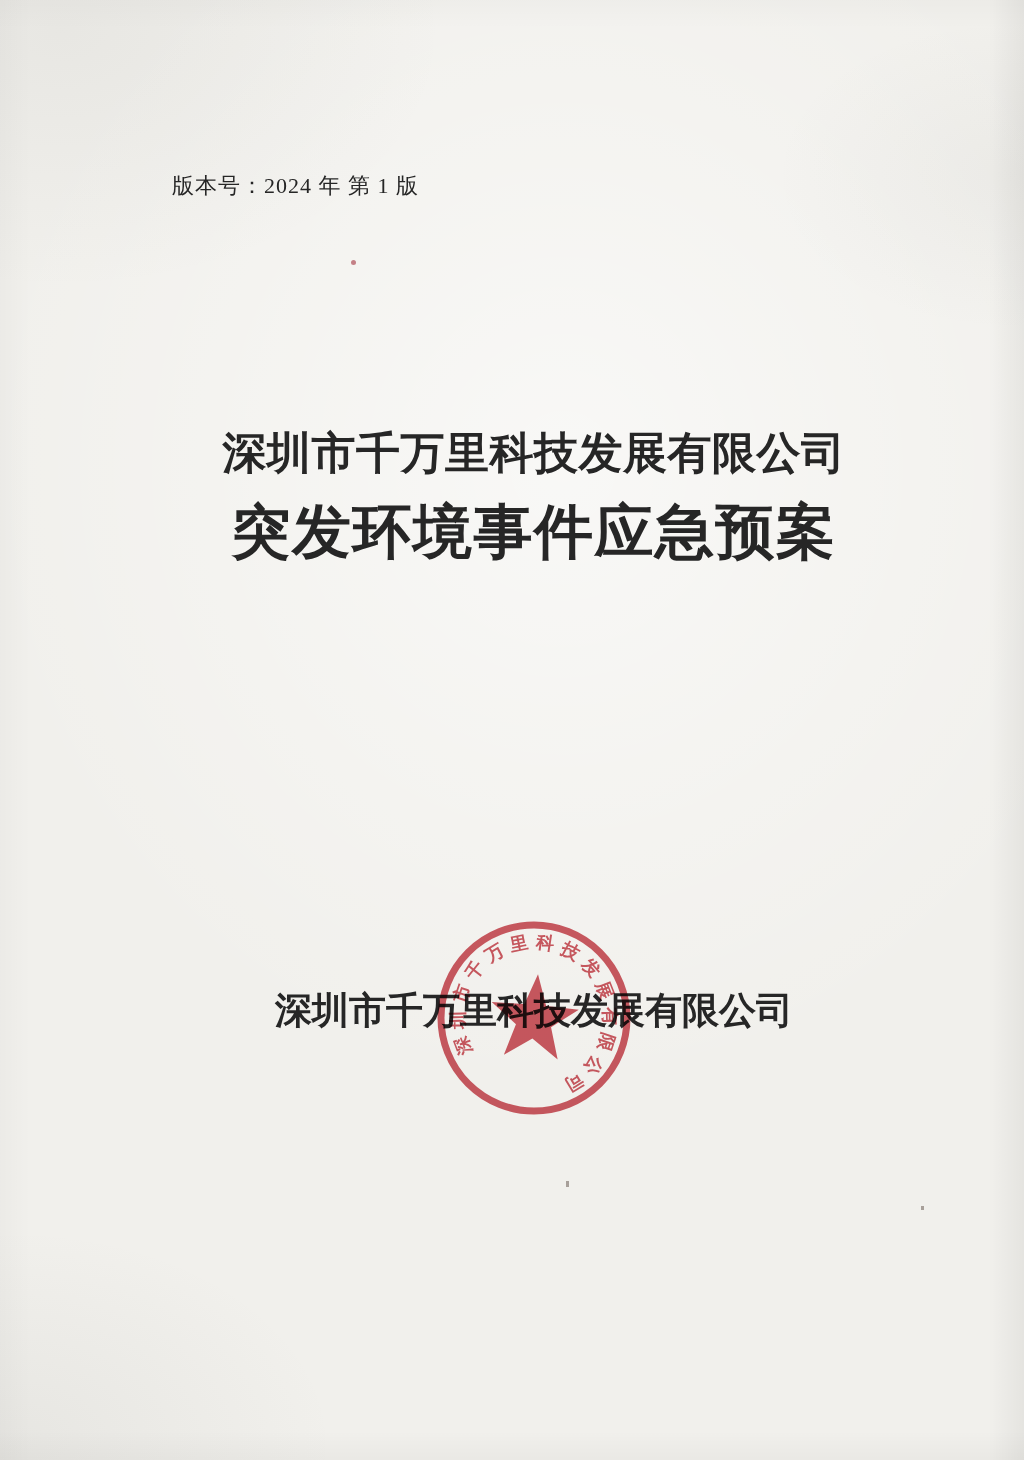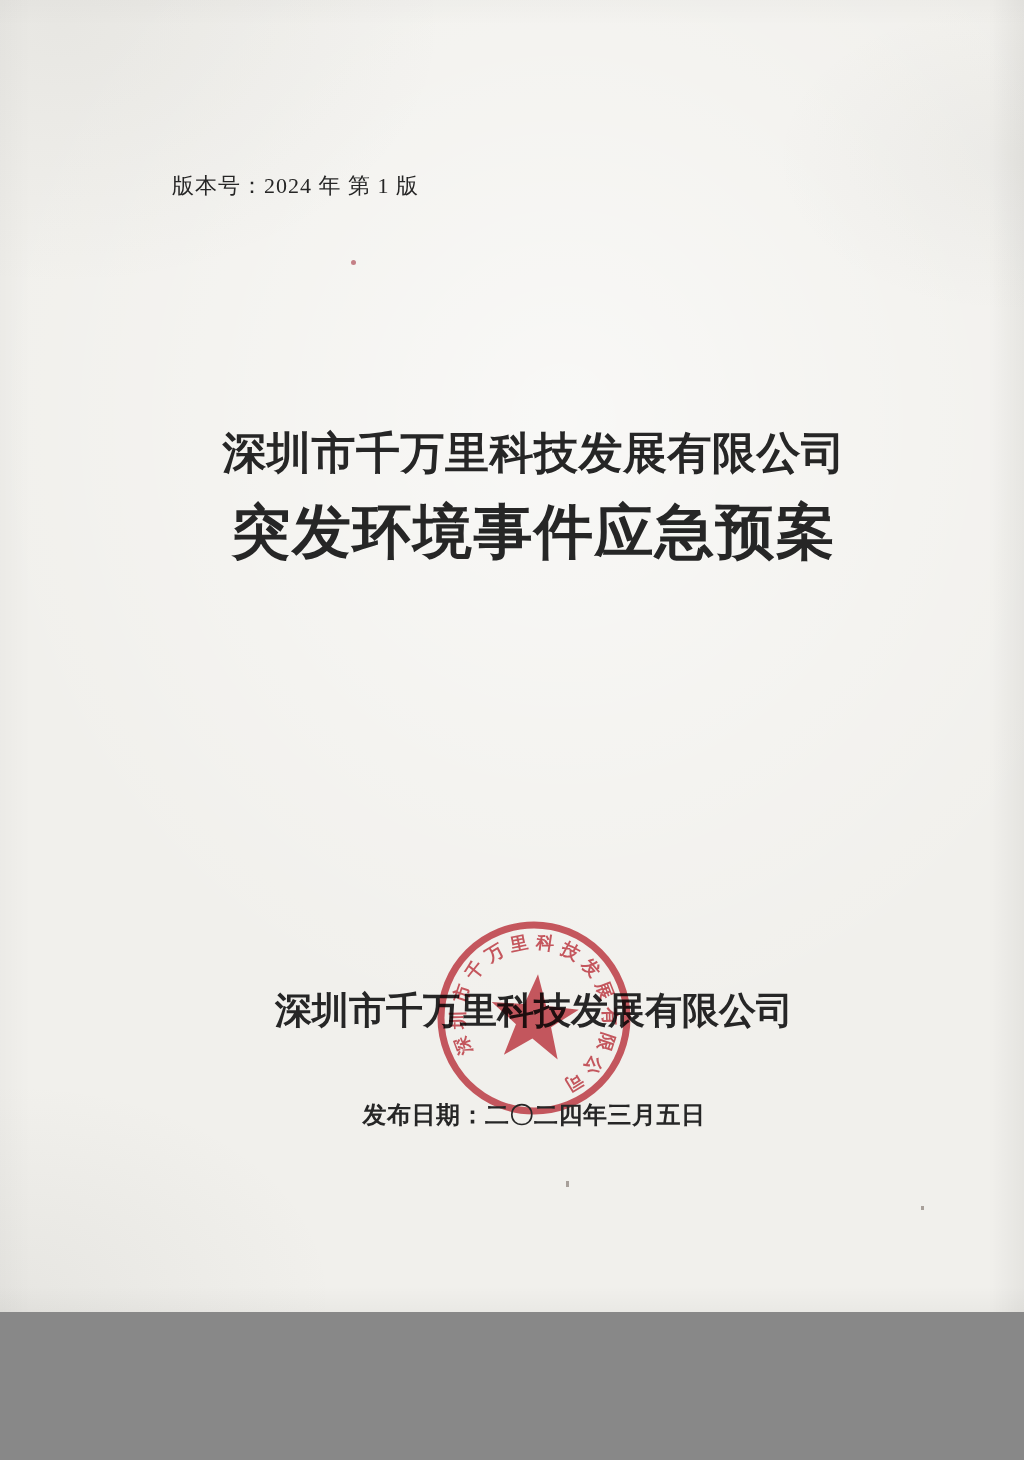--- a/index.html
+++ b/index.html
@@ -4,21 +4,21 @@
 <style>
   html, body {
     margin: 0;
     padding: 0;
     background: #888;
     font-family: "Liberation Serif", "DejaVu Serif", serif;
   }
   .page {
     position: relative;
     width: 1024px;
-    height: 1312px;
+    height: 1460px;
     margin: 0 auto;
     overflow: hidden;
     color: #262626;
     background:
       radial-gradient(ellipse 620px 420px at 6% 2%, rgba(110,110,105,0.07), transparent 62%),
       radial-gradient(ellipse 540px 360px at 1% 99%, rgba(110,110,105,0.08), transparent 60%),
       radial-gradient(ellipse 400px 260px at 99% 12%, rgba(110,110,105,0.05), transparent 60%),
       linear-gradient(to right, rgba(0,0,0,0.025), transparent 3%, transparent 96.5%, rgba(0,0,0,0.05)),
       linear-gradient(to bottom, rgba(0,0,0,0.02), transparent 2%, transparent 98%, rgba(0,0,0,0.03)),
       radial-gradient(ellipse 820px 880px at 55% 32%, rgba(255,255,255,0.55), transparent 72%),
@@ -116,18 +116,17 @@
     </defs>
     <circle cx="100" cy="100" r="93" fill="none" stroke-width="7" stroke="#c9444e"></circle>
     <polygon transform="rotate(5 100 102)" points="100,56 110.9,87 143.7,87.8 117.6,107.7 127,139.2 100,120.5 73,139.2 82.4,107.7 56.3,87.8 89.1,87" fill="#c9444e"></polygon>
     <g transform="rotate(18 100 100)">
       <text font-size="18" fill="#c9444e">
         <textPath href="#stamp-arc" xlink:href="#stamp-arc" startOffset="4" textLength="335" lengthAdjust="spacing">深圳市千万里科技发展有限公司</textPath>
       </text>
     </g>
   </svg>
 
-  <div class="centered release-date">发布日期：二〇二四年三月五日</div>
 
   <div class="fleck fleck-1"></div>
   <div class="fleck fleck-2"></div>
 
 </div>
 
 </body></html>

